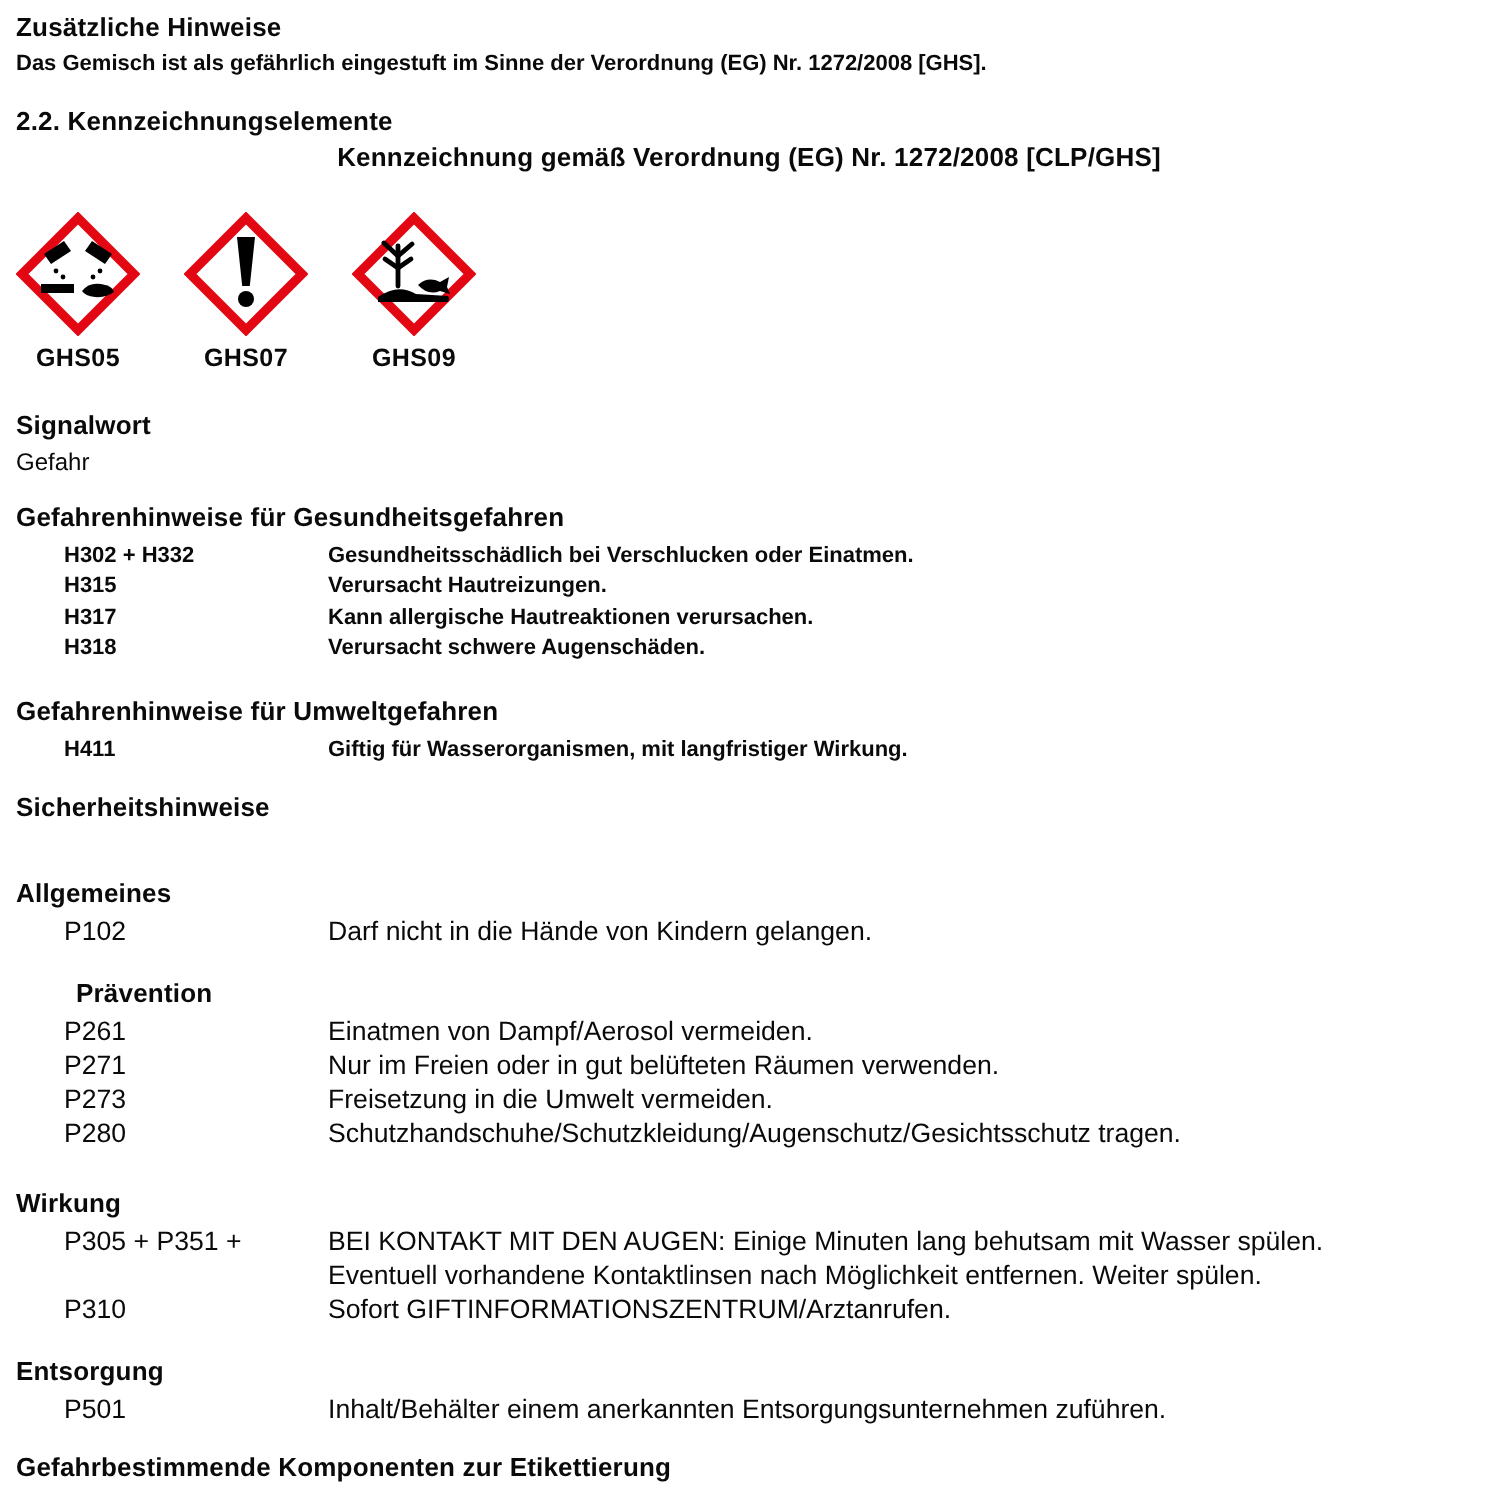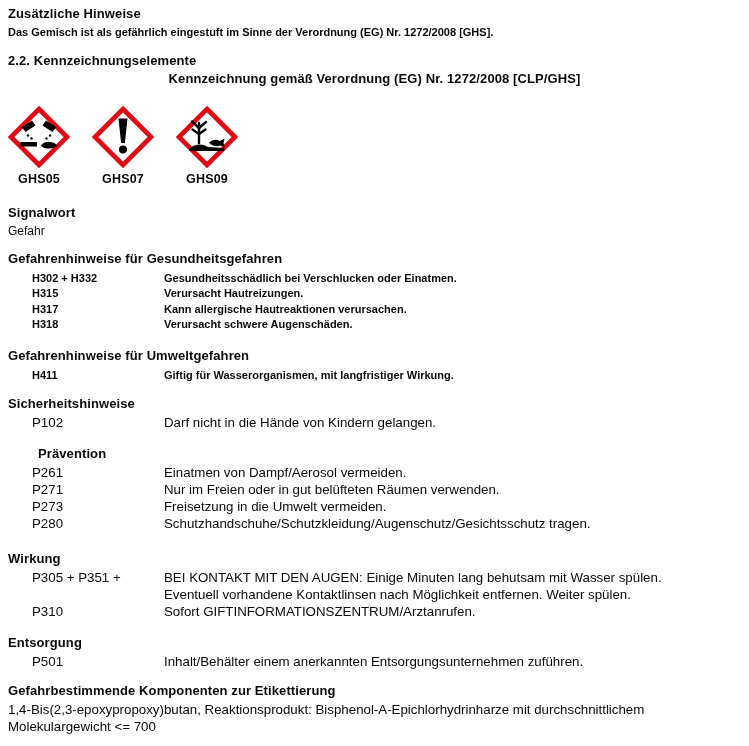--- a/index.html
+++ b/index.html
@@ -181,20 +181,21 @@
   <div class="h-bold mt-env">Gefahrenhinweise für Umweltgefahren</div>
   <div class="h-rows">
     <div class="row">
       <span>H411</span>
       <span>Giftig für Wasserorganismen, mit langfristiger Wirkung.</span>
     </div>
   </div>
 
   <div class="h-bold mt-safety">Sicherheitshinweise</div>
 
+  <div class="h-bold mt-general">Allgemeines</div>
   <div class="p-rows">
     <div class="row">
       <span>P102</span>
       <span>Darf nicht in die Hände von Kindern gelangen.</span>
     </div>
   </div>
 
   <div class="h-bold mt-prevention">Prävention</div>
   <div class="p-rows">
     <div class="row">

